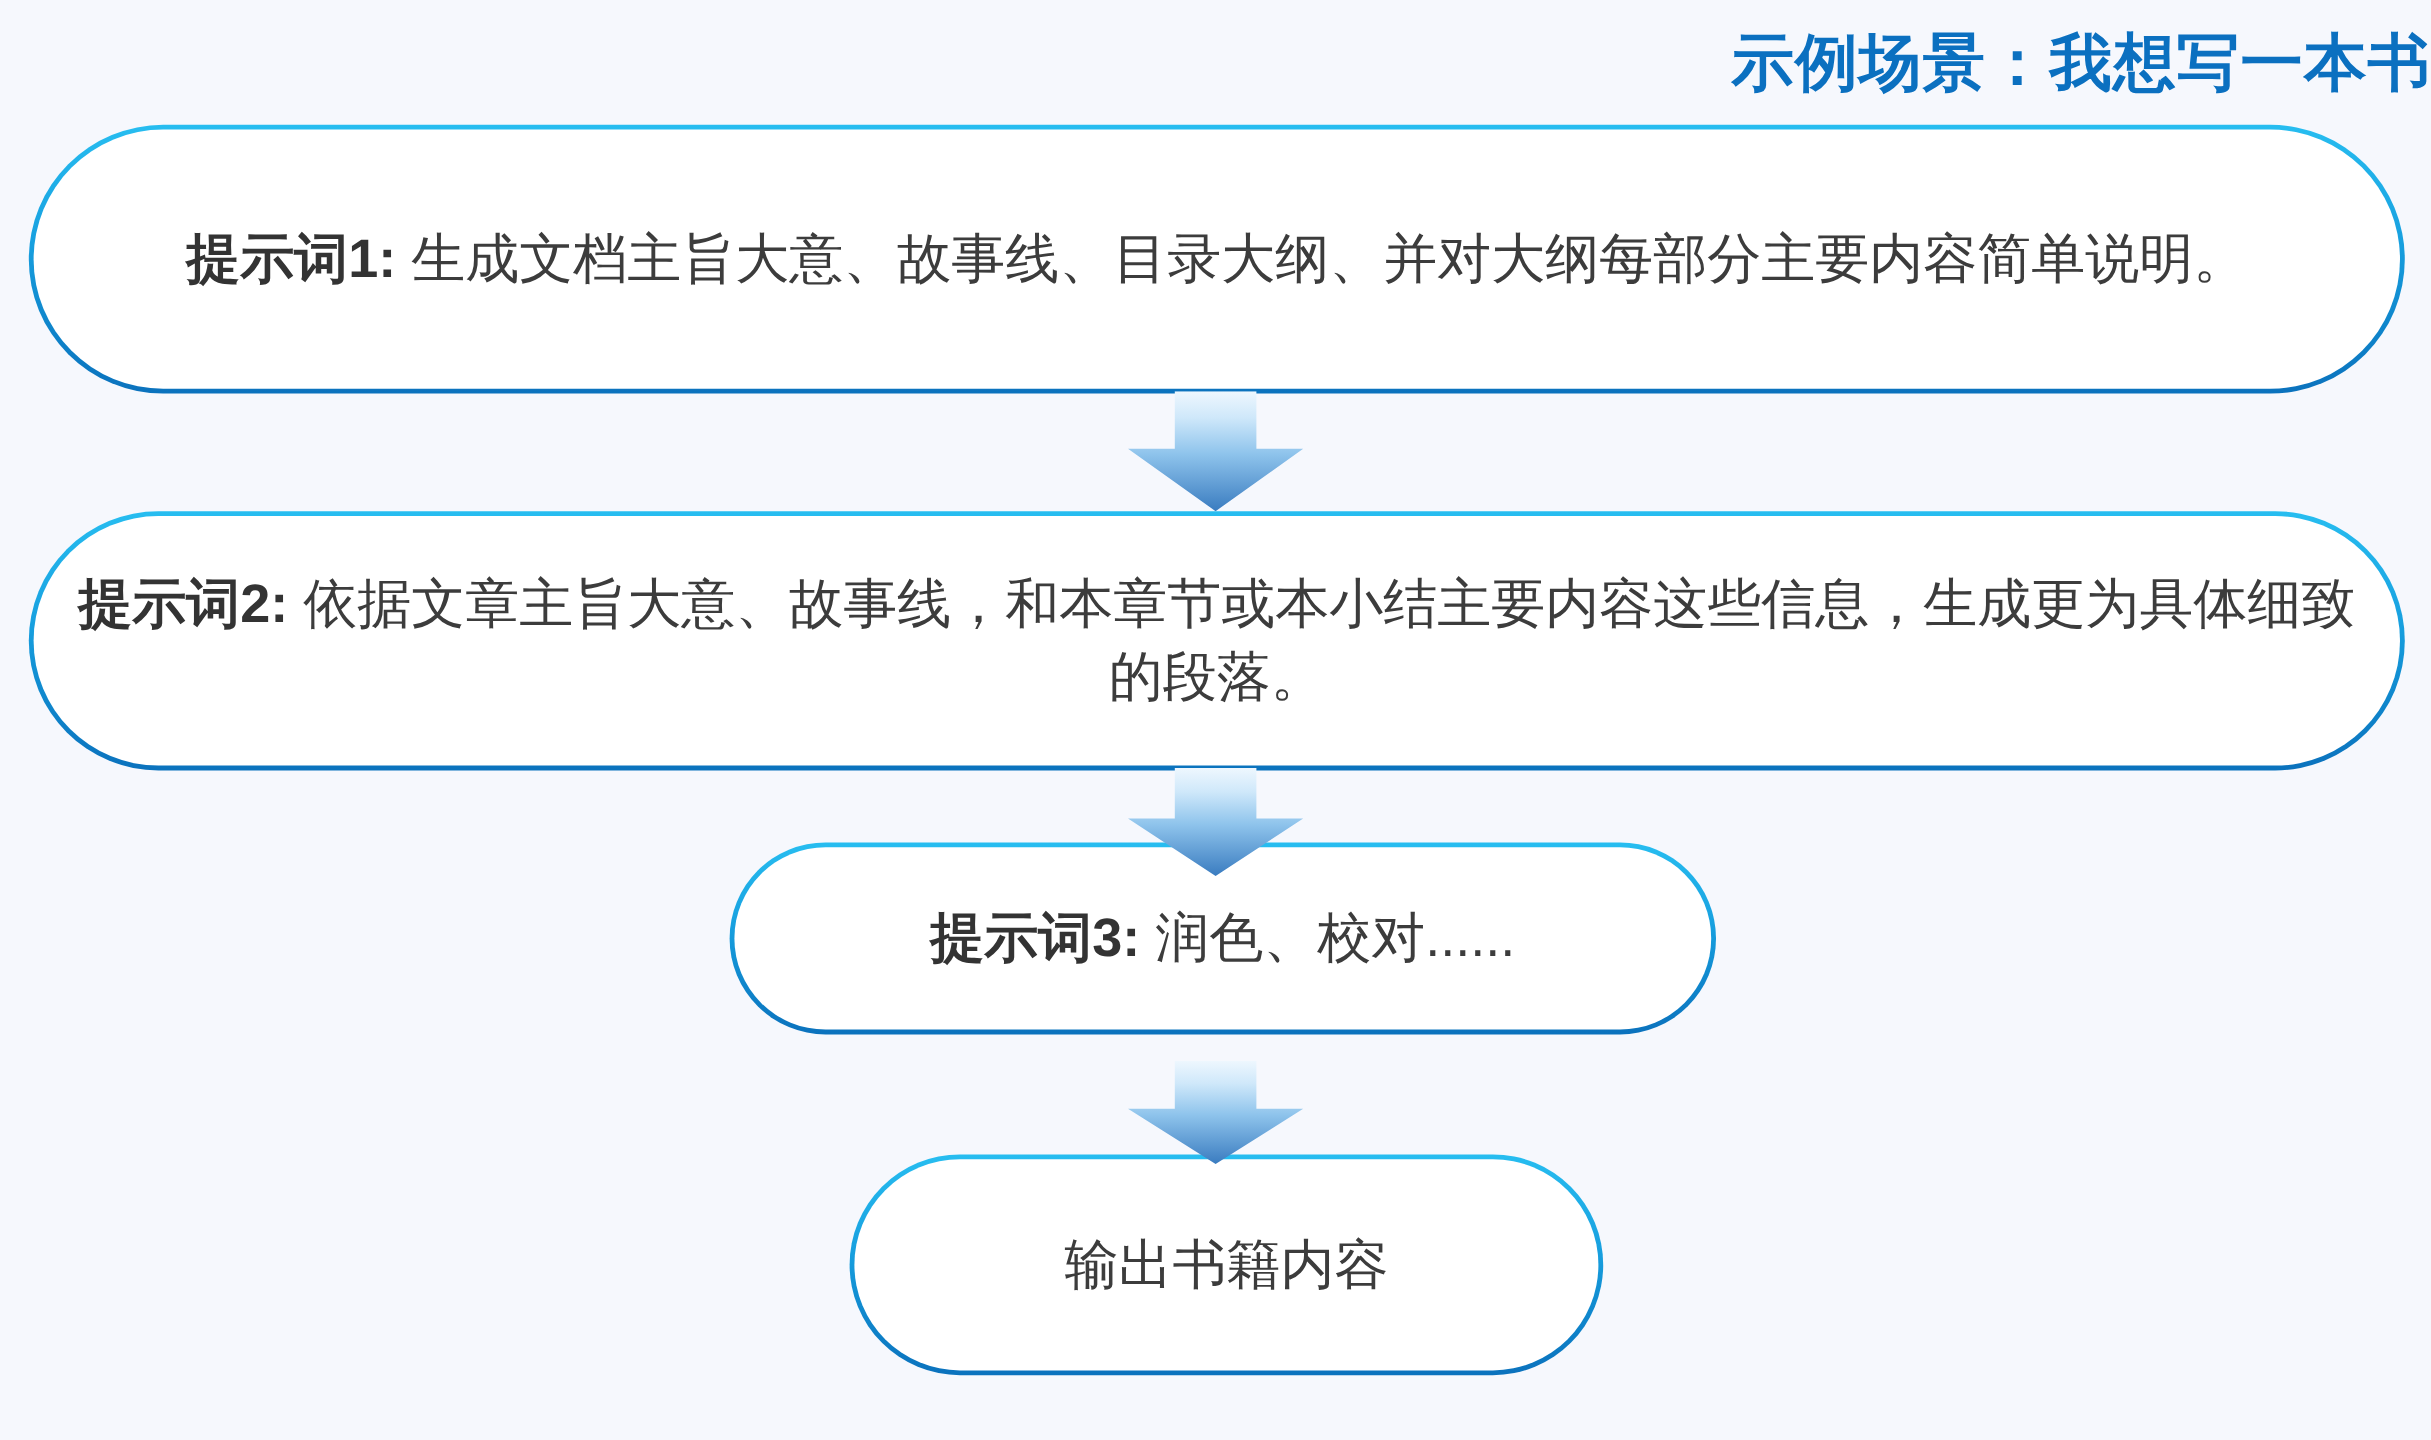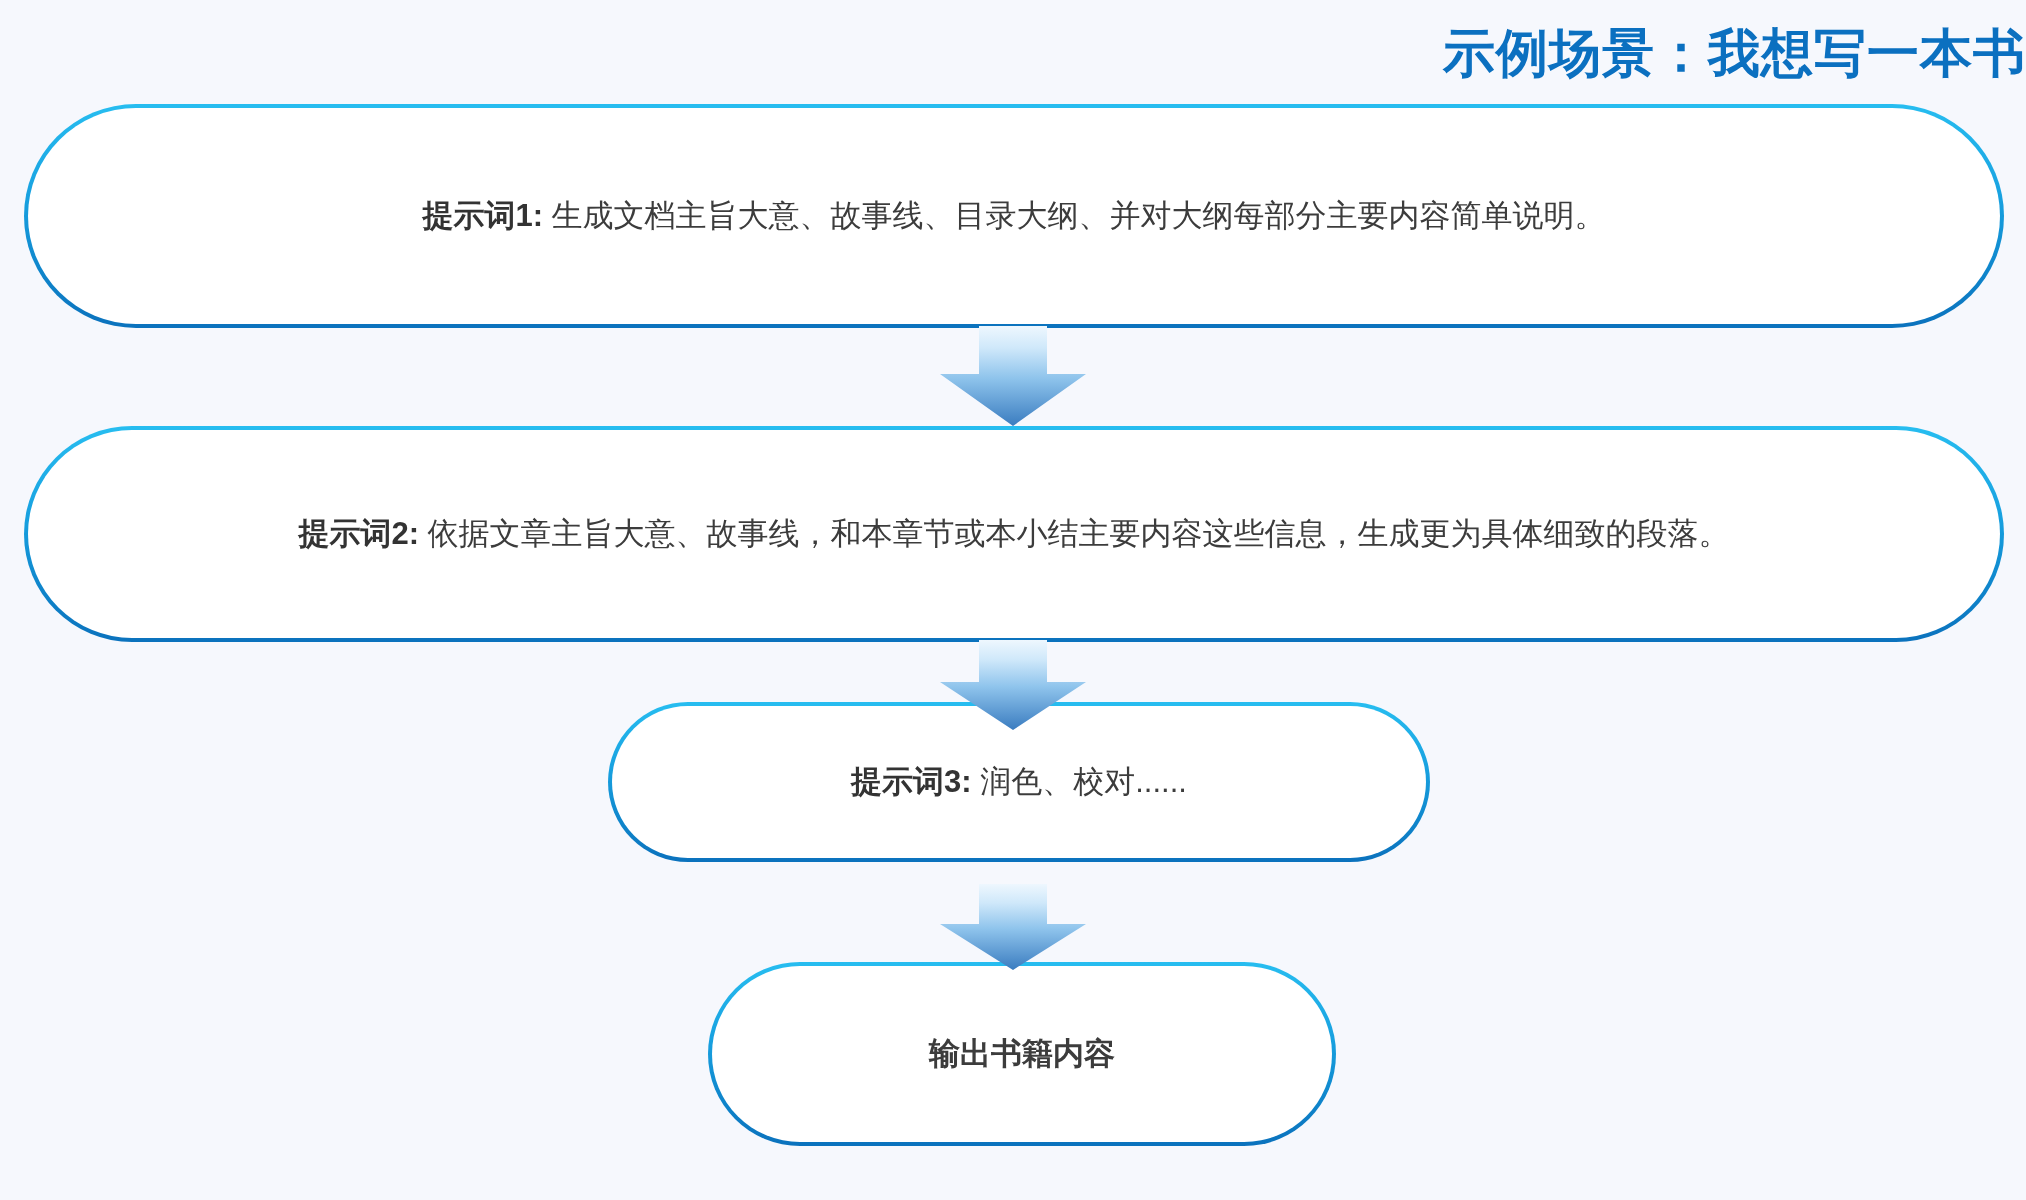--- a/index.html
+++ b/index.html
@@ -45,21 +45,21 @@
     text-align: center;
     color: #3c3c3c;
     
     border-radius: 999px;
     padding: 0 34px;
   }
   .node .node-inner {
     position: relative;
     z-index: 2;
     width: 100%;
-    font-size: 31px;
+    font-size: 45px;
     line-height: 1.35;
     color: #3c3c3c;
     font-weight: 400;
     white-space: pre-line;
   }
   
   .node::before {
     content: "";
     position: absolute;
     left: -4px;
@@ -75,21 +75,21 @@
     position: absolute;
     left: 0;
     top: 0;
     right: 0;
     bottom: 0;
     border-radius: 999px;
     background: #ffffff;
     z-index: 1;
   }
 
-  .node.bold .node-inner { font-weight: bold; }
+  .node.bold .node-inner { font-weight: normal; }
 
   .lead {
     font-weight: bold;
     color: #333333;
   }
 
   
   #node1 { left: 28px;  top: 108px; width: 1972px; height: 216px; }
   #node2 { left: 28px;  top: 430px; width: 1972px; height: 208px; }
   #node3 { left: 612px; top: 706px; width: 814px; height: 152px; }

